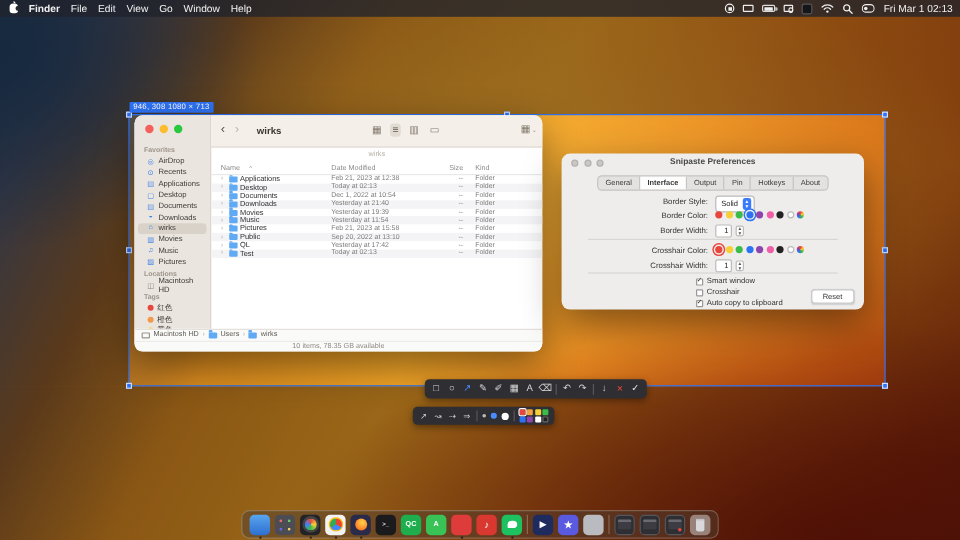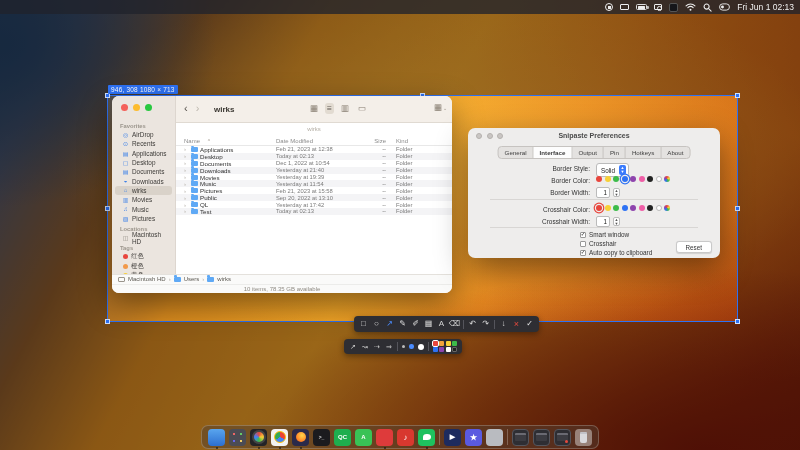--- a/index.html
+++ b/index.html
@@ -183,20 +183,30 @@
   <span class="hnd" style="right:-3px;top:-3px"></span>
   <span class="hnd" style="left:-3px;top:50%;margin-top:-3px"></span>
   <span class="hnd" style="right:-3px;top:50%;margin-top:-3px"></span>
   <span class="hnd" style="left:-3px;bottom:-3px"></span>
   <span class="hnd" style="left:50%;bottom:-3px;margin-left:-3px"></span>
   <span class="hnd" style="right:-3px;bottom:-3px"></span>
 </div>
 <div class="sel-label">946, 308  1080 × 713</div>
 
 <div class="menubar">
+  <div class="mb-left">
+    <span class="apple"></span>
+    <span class="mb-item appname">Finder</span>
+    <span class="mb-item">File</span>
+    <span class="mb-item">Edit</span>
+    <span class="mb-item">View</span>
+    <span class="mb-item">Go</span>
+    <span class="mb-item">Window</span>
+    <span class="mb-item">Help</span>
+  </div>
   <div class="mb-right">
     <span class="mi mi-rec"></span>
     <span class="mi mi-display"></span>
     <span class="mi mi-batt"></span>
     <span class="mi mi-cam"></span>
     <span class="mi mi-input"></span>
     <span class="mi">
         <svg width="11" height="8" viewBox="0 0 12 9">
           <path d="M1 3.2a7.2 7.2 0 0 1 10 0" stroke="#eee" fill="none" stroke-width="1.2" stroke-linecap="round"></path>
           <path d="M3 5.3a4.3 4.3 0 0 1 6 0" stroke="#eee" fill="none" stroke-width="1.2" stroke-linecap="round"></path>
@@ -208,21 +218,21 @@
           <circle cx="4" cy="4" r="2.8" stroke="#eee" fill="none" stroke-width="1.2"></circle>
           <line x1="6.2" y1="6.2" x2="9" y2="9" stroke="#eee" stroke-width="1.2" stroke-linecap="round"></line>
         </svg>
       </span>
     <span class="mi">
         <svg width="11" height="8" viewBox="0 0 12 8">
           <rect x="0.6" y="0.6" width="10.8" height="6.8" rx="3.4" stroke="#eee" fill="none" stroke-width="1"></rect>
           <circle cx="3.8" cy="4" r="1.6" fill="#eee"></circle>
         </svg>
       </span>
-    <span class="mb-clock">Fri Jun 1 02:13</span>
+    <span class="mb-clock">Fri Mar 1 02:13</span>
   </div>
 </div>
 
 <div class="win finder">
   <div class="f-side">
     <div class="s-head">Favorites</div>
     <div class="sit">
         <i class="sic ic-airdrop"></i>
         <span>AirDrop</span>
       </div>

